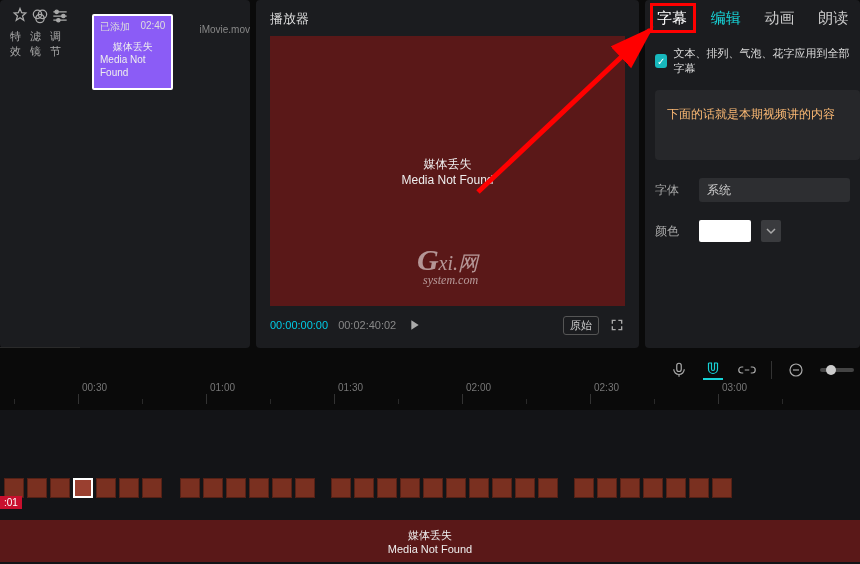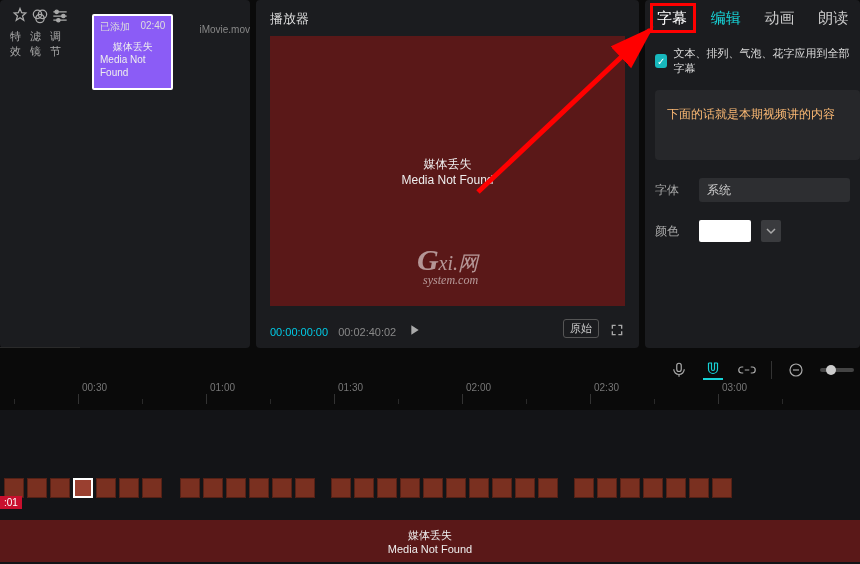--- a/index.html
+++ b/index.html
@@ -52,21 +52,21 @@
   .video-area .mnf1 { color: #eee; font-size: 12px; }
   .video-area .mnf2 { color: #eee; font-size: 12px; }
   .watermark {
     position: absolute; bottom: 18px; left: 50%; transform: translateX(-50%);
     color: rgba(255,255,255,0.55); font-family: Georgia, serif;
     font-size: 20px; font-style: italic; pointer-events: none;
   }
   .watermark .big { font-size: 30px; font-weight: bold; }
   .watermark .sm { font-size: 12px; display:block; text-align:right; margin-top:-4px;}
   .player-controls {
-    height: 32px; display: flex; align-items: flex-end; gap: 10px;
+    height: 32px; display: flex; align-items: center; gap: 10px;
     padding-top: 6px; color: #888; font-size: 11px;
   }
   .player-controls .tc1 { color: #00cbe6; }
   .player-controls .spacer { flex: 1; }
   .btn-orig { border: 1px solid #555; border-radius: 3px; padding: 1px 6px; font-size: 11px; color: #ccc; cursor:pointer;}
   .ctrl-icon { width: 16px; height: 16px; fill: #aaa; cursor: pointer; }
 
   
   .right-panel { width: 215px; display: flex; flex-direction: column; }
   .right-tabs { display: flex; height: 36px; align-items: center; position: relative; }

